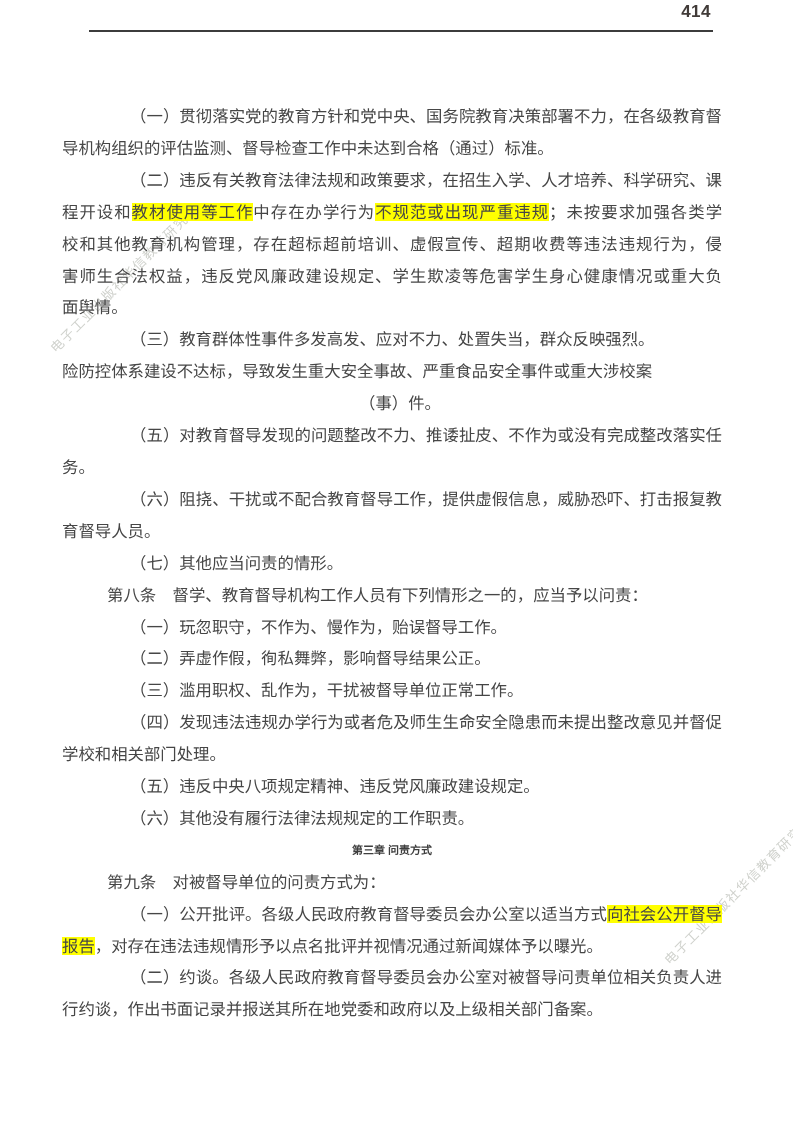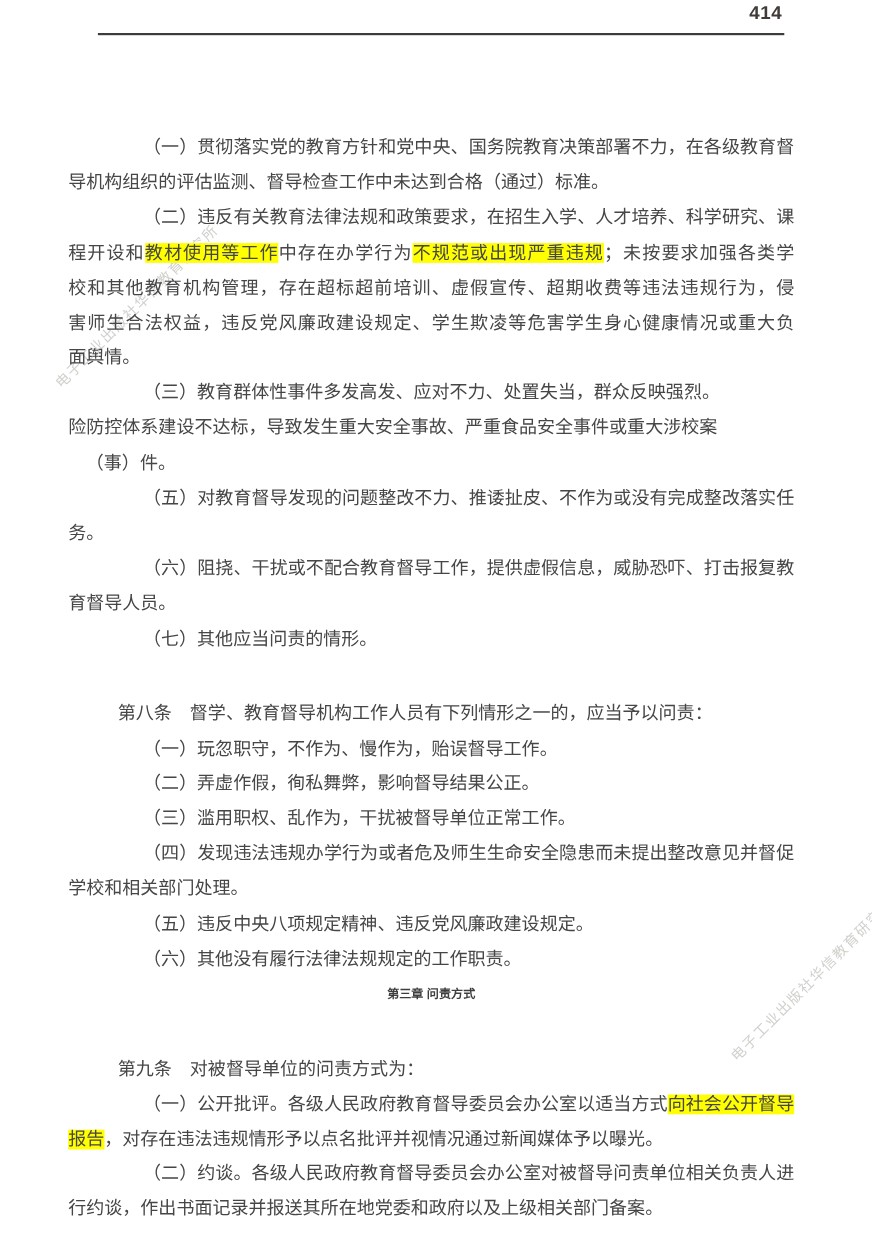--- a/index.html
+++ b/index.html
@@ -48,32 +48,32 @@
     transform: rotate(-45deg);
     transform-origin: left center;
     z-index: 1;
     user-select: none;
   }
   .watermark.wm-top-left  { left: 52px;  top: 340px; }
   .watermark.wm-bottom-right { left: 666px; top: 952px; }
   .doc-body {
     position: absolute;
     left: 62px;
-    top: 119px;
+    top: 101px;
     width: 660px;
     z-index: 2;
     color: #464646;
     font-size: 16.4px;
     line-height: 31.9px;
   }
   .line { min-height: 31.9px; }
   .line.item    { padding-left: 68px; }
   .line.cont    { padding-left: 0; }
-  .line.wrap    { padding-left: 16px; }
-  .line.article { padding-left: 45px; margin-top: 36px; }
+  .line.wrap    { padding-left: 16px; text-align: center; }
+  .line.article { padding-left: 45px; }
   .line.heading {
     padding-left: 0;
     text-align: center;
     font-weight: bold;
     font-size: 11px;
     color: #3e3e3e;
   }
   .line.just {
     text-align: justify;
     text-align-last: justify;

